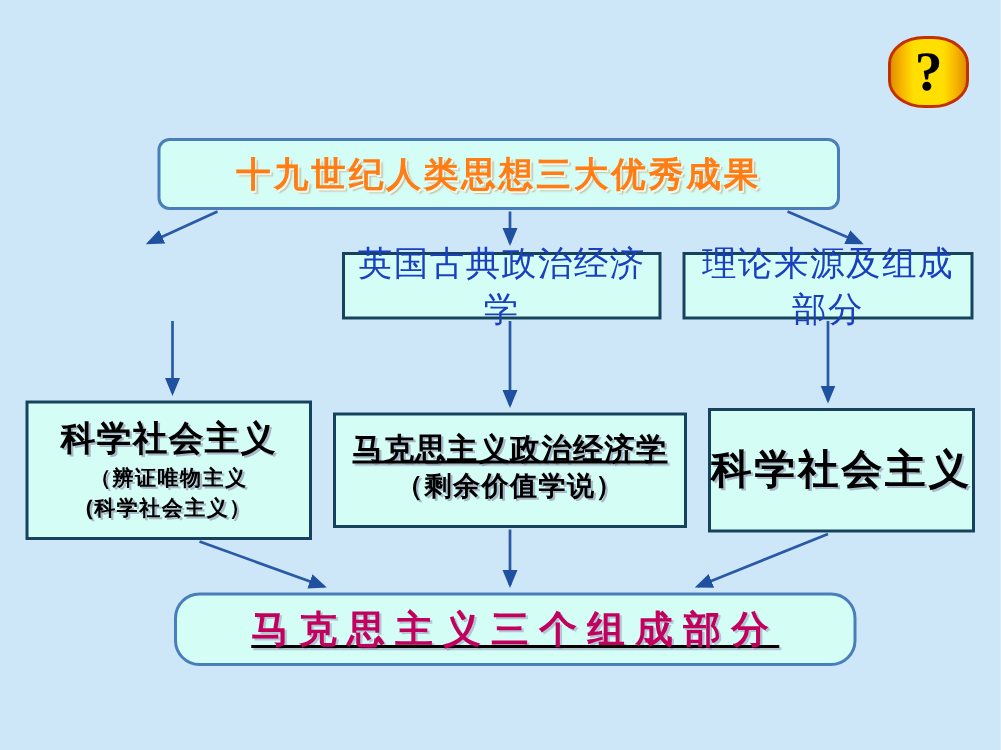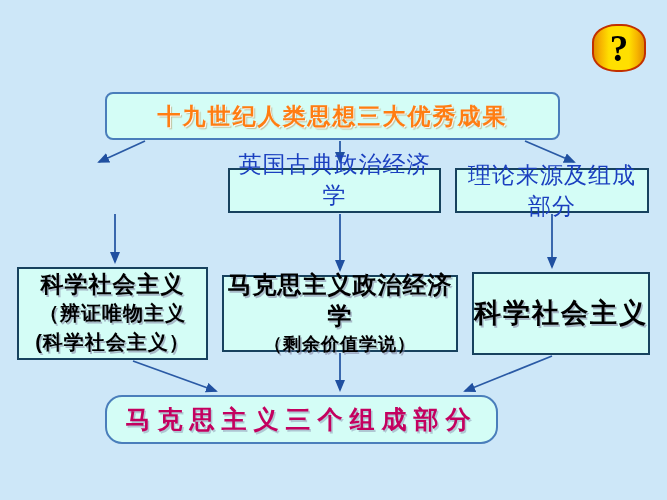--- a/index.html
+++ b/index.html
@@ -40,40 +40,40 @@
     box-sizing:border-box;
     display:flex;flex-direction:column;align-items:center;justify-content:center;
     text-align:center;
   }
   .box-a{left:105px;top:92px;width:455px;height:48px;}
   .box-a .txt{
     color:#ff7d12;font-size:23px;font-weight:bold;letter-spacing:2px;
     text-shadow:1px 1px 0 rgba(255,255,255,.85), 2px 2px 1px rgba(160,90,0,.35);
   }
   .box-b1{left:23px;top:168px;width:190px;height:45px;}
-  .box-b2{left:228px;top:168px;width:213px;height:45px;justify-content:flex-end;}
+  .box-b2{left:228px;top:168px;width:213px;height:45px;}
   .box-b3{left:455px;top:168px;width:194px;height:45px;}
   .srcTxt{color:#1a3fbf;font-size:24px;letter-spacing:1px;}
   .box-b1 .srcTxt{font-size:27px;}
   .box-b2 .srcTxt,.box-b3 .srcTxt{font-size:23px;}
   .box-c1{left:17px;top:267px;width:191px;height:93px;}
   .box-c2{left:222px;top:275px;width:236px;height:77px;}
   .box-c3{left:472px;top:272px;width:178px;height:83px;}
   .compTitle{
     color:#000;font-size:23px;font-weight:bold;letter-spacing:1px;
     text-shadow:1.5px 1.5px 0 rgba(130,130,160,.55);line-height:1.3;
   }
-  .box-c2 .compTitle{font-size:24px;}
+  .box-c2 .compTitle{font-size:20px;text-decoration:underline;}
   .box-c3 .compTitle{font-size:27px;letter-spacing:2px;}
   .compSub{
-    color:#000;font-size:20px;font-weight:bold;letter-spacing:1px;
+    color:#000;font-size:14px;font-weight:bold;letter-spacing:1px;
     text-shadow:1.5px 1.5px 0 rgba(130,130,160,.55);line-height:1.45;
   }
   .box-c2 .compSub{font-size:18px;font-family:Liberation Mono, monospace;}
-  .box-d{left:105px;top:395px;width:393px;height:49px;border-radius:17px;}
+  .box-d{left:116px;top:395px;width:455px;height:49px;border-radius:17px;text-decoration:underline;}
   .box-d .txt{
     color:#c4005f;font-size:25px;font-weight:bold;letter-spacing:7px;
     text-shadow:1.5px 1.5px 0 rgba(120,120,160,.4);
   }
   
   .arrows{position:absolute;left:0;top:0;width:667px;height:500px;pointer-events:none;}
 </style>
 </head>
 <body>
 

